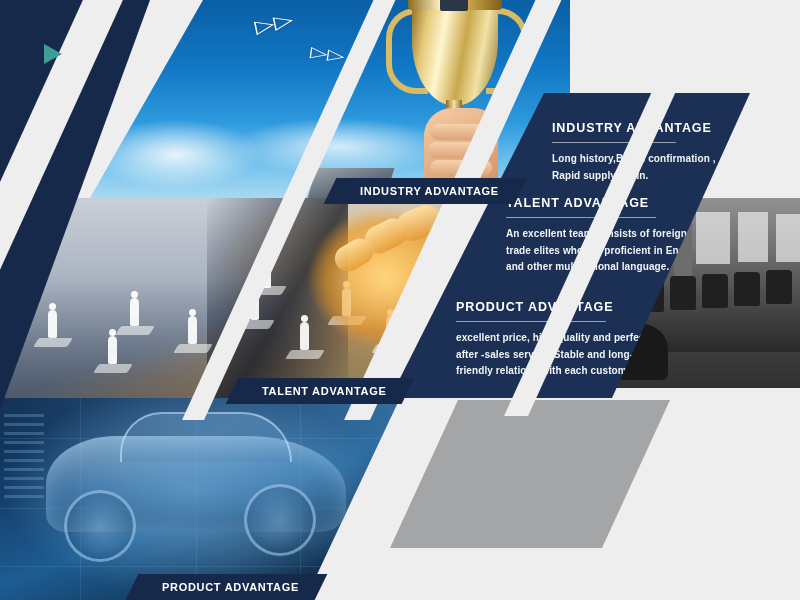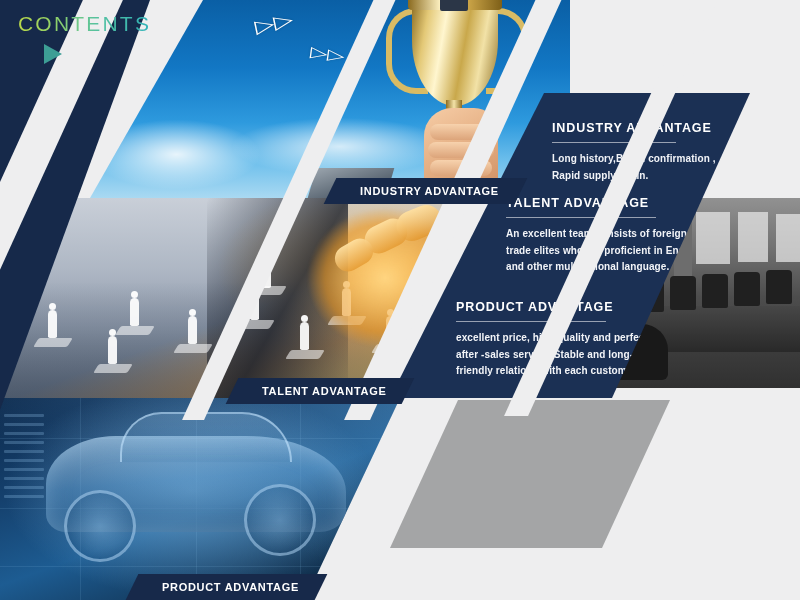--- a/index.html
+++ b/index.html
@@ -394,21 +394,20 @@
 
     </div>
   </div>
 
   <div class="wstripe ws-top"></div>
   <div class="wstripe ws-mid-a"></div>
   <div class="wstripe ws-mid-b"></div>
   <div class="wstripe ws-right"></div>
 
   <div class="sidebar"></div>
-  <div class="contents-title">CONTENTS</div>
   <div class="contents-arrow"></div>
 
   <div class="caption cap-industry">
     <span>INDUSTRY ADVANTAGE</span>
   </div>
   <div class="caption cap-talent">
     <span>TALENT ADVANTAGE</span>
   </div>
   <div class="caption cap-product">
     <span>PRODUCT ADVANTAGE</span>

